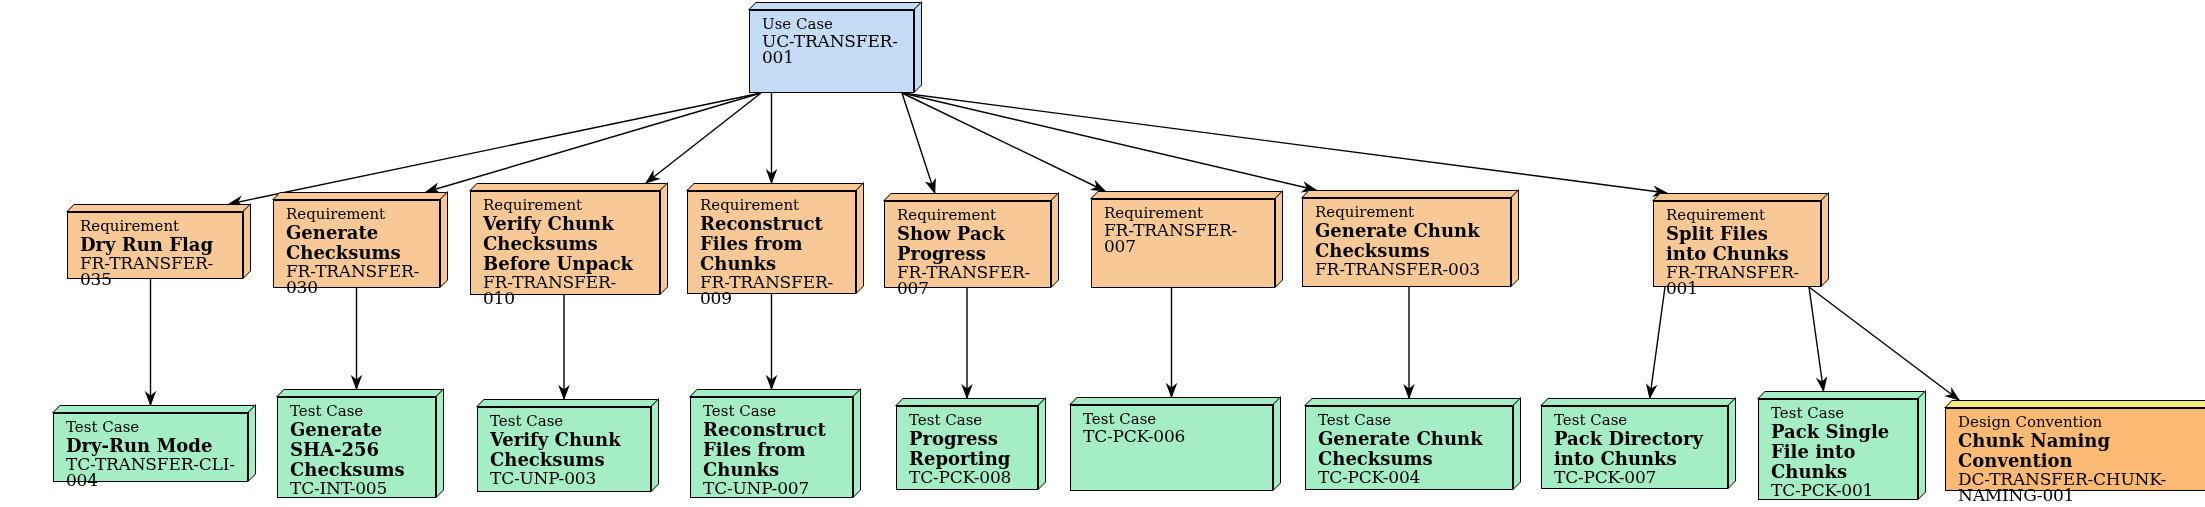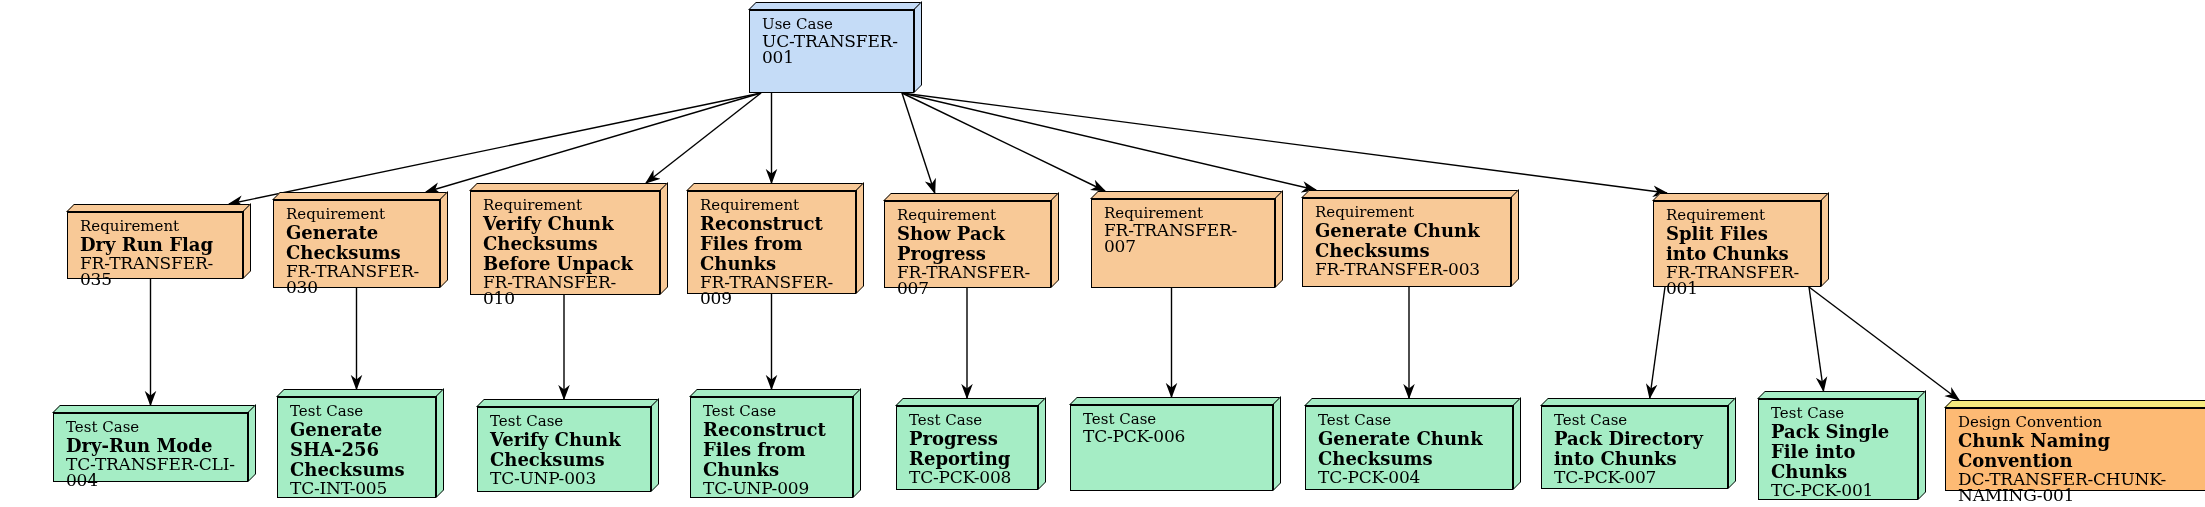--- a/index.html
+++ b/index.html
@@ -140,21 +140,21 @@
 Checksums</span>
       <span class="code">TC-UNP-003</span>
     </div>
     <div class="node kind-test-case" style="left: 642px; top: 397px; width: 163px; height: 101px; background: rgb(165, 237, 197);">
       <i class="face top" style="background:#a5edc5"></i>
       <i class="face right" style="background:#a5edc5"></i>
       <span class="type">Test Case</span>
       <span class="title">Reconstruct
 Files from
 Chunks</span>
-      <span class="code">TC-UNP-009</span>
+      <span class="code">TC-UNP-007</span>
     </div>
     <div class="node kind-test-case" style="left: 848px; top: 406px; width: 142px; height: 84px; background: rgb(165, 237, 197);">
       <i class="face top" style="background:#a5edc5"></i>
       <i class="face right" style="background:#a5edc5"></i>
       <span class="type">Test Case</span>
       <span class="title">Progress
 Reporting</span>
       <span class="code">TC-PCK-008</span>
     </div>
     <div class="node kind-test-case" style="left: 1022px; top: 405px; width: 203px; height: 86px; background: rgb(165, 237, 197);">

